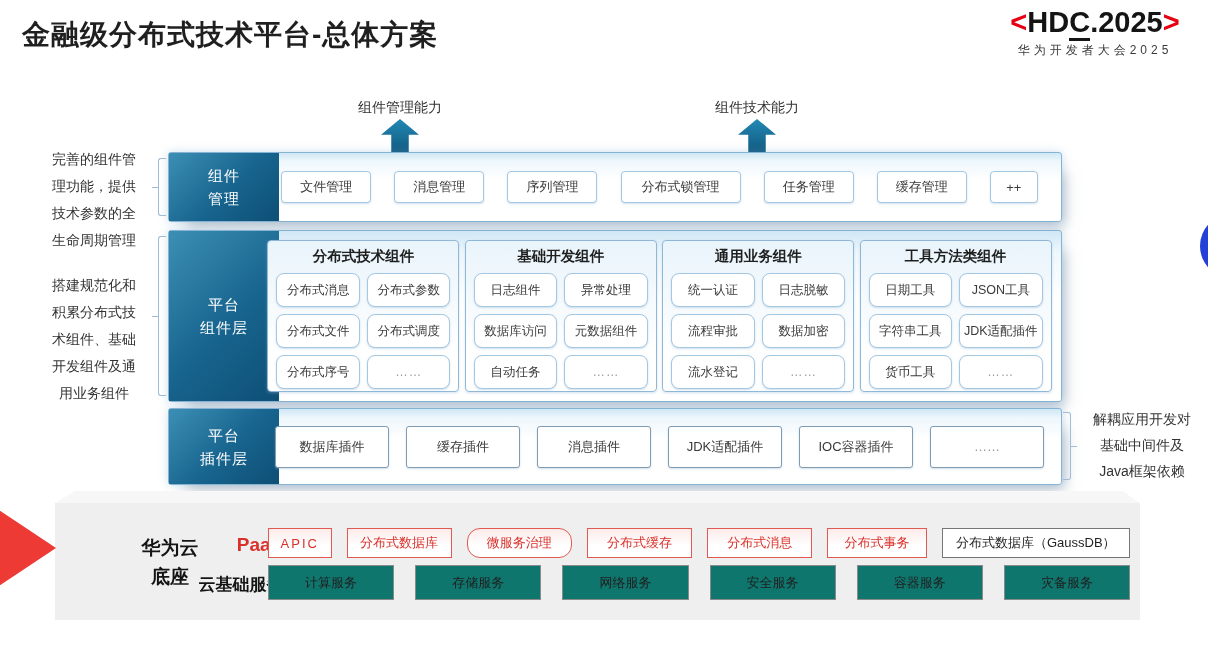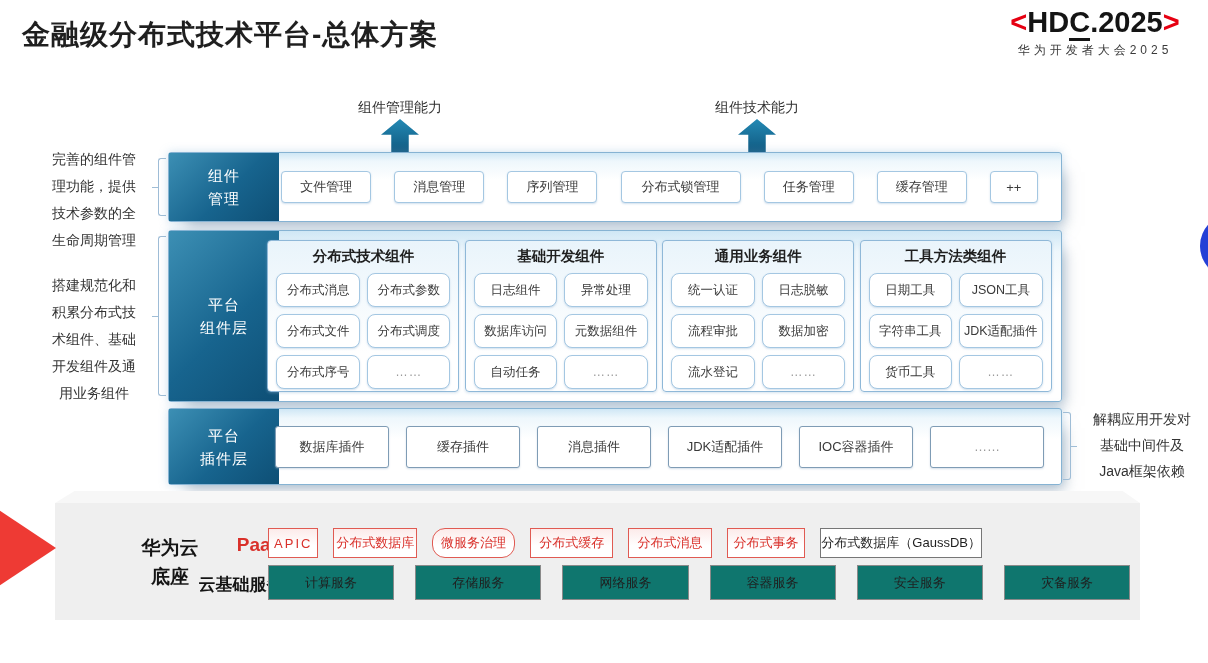--- a/index.html
+++ b/index.html
@@ -62,21 +62,21 @@
   .plugin-btn.dots{color:#9a9a9a;}
 
   
   .foundation{position:absolute;left:55px;top:503px;width:1085px;height:117px;background:#efefef;}
   .foundation::before{content:"";position:absolute;left:0;top:-12px;width:100%;height:12px;background:#f7f7f7;
     clip-path:polygon(1.8% 0,98.4% 0,100% 100%,0 100%);}
   .hw-label{position:absolute;left:70px;top:30px;width:90px;text-align:center;font-size:19px;font-weight:bold;
     color:#141414;line-height:29px;white-space:pre-line;}
   .paas-label{position:absolute;left:150px;top:31px;width:110px;text-align:center;font-size:19px;font-weight:bold;color:#d9302a;}
   .cloud-label{position:absolute;left:112px;top:70px;width:148px;text-align:center;font-size:17px;font-weight:bold;color:#141414;}
-  .paas-row{position:absolute;left:213px;top:25px;width:714px;display:flex;gap:15px;}
+  .paas-row{position:absolute;left:213px;top:25px;width:862px;display:flex;gap:15px;}
   .red-btn{height:28px;display:flex;align-items:center;justify-content:center;border:1px solid #e05a52;
     background:linear-gradient(180deg,#fcebea 0%,#ffffff 60%);color:#d9302a;font-size:13px;white-space:nowrap;}
   .red-btn.apic{letter-spacing:2px;}
   .dark-btn{height:28px;display:flex;align-items:center;justify-content:center;border:1px solid #767676;
     background:#ffffff;color:#1f1f1f;font-size:13px;white-space:nowrap;}
   .cloud-row{position:absolute;left:213px;top:62px;width:862px;display:flex;gap:21px;}
   .gray-btn{width:126px;height:33px;display:flex;align-items:center;justify-content:center;border:1px solid #8a8a8a;
     background:#0f766e;color:#1f1f1f;font-size:13px;white-space:nowrap;}
 
   
@@ -227,22 +227,22 @@
       <div class="red-btn" style="width:104px;text-align:right;">分布式缓存</div>
       <div class="red-btn" style="width:104px;">分布式消息</div>
       <div class="red-btn" style="width:98px;">分布式事务</div>
       <div class="dark-btn" style="width:188px;">分布式数据库（GaussDB）</div>
     </div>
 
     <div class="cloud-row">
       <div class="gray-btn">计算服务</div>
       <div class="gray-btn">存储服务</div>
       <div class="gray-btn">网络服务</div>
+      <div class="gray-btn">安全服务</div>
       <div class="gray-btn">容器服务</div>
-      <div class="gray-btn">安全服务</div>
       <div class="gray-btn">灾备服务</div>
     </div>
   </div>
 
   <div class="red-chevron"></div>
   <div class="blue-circle"></div>
 
 </div>
 
 </body></html>

